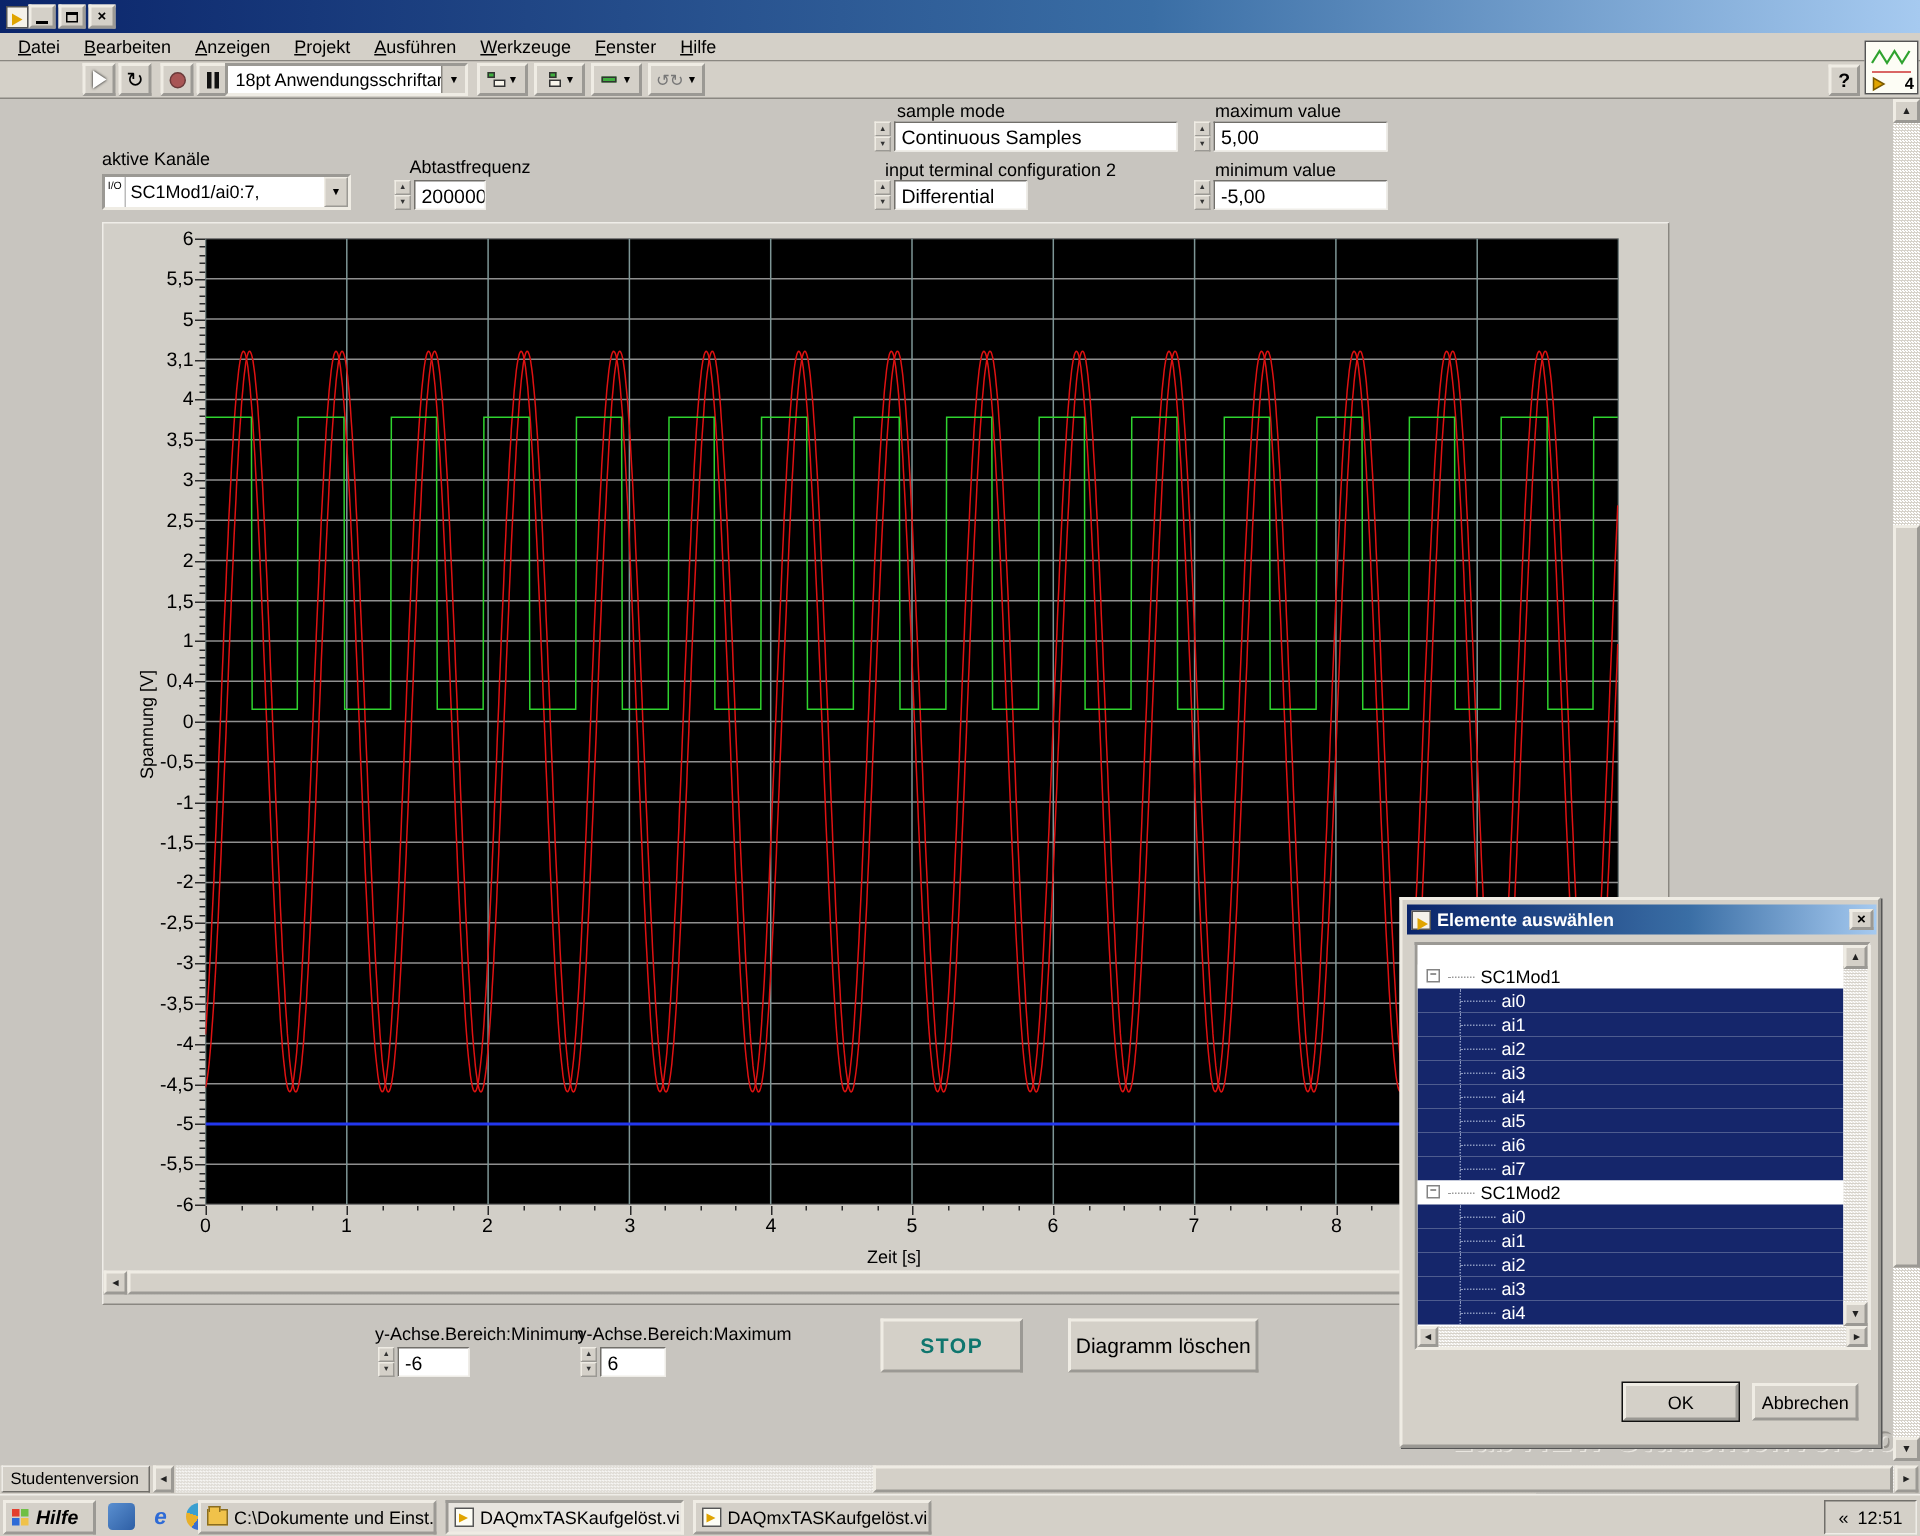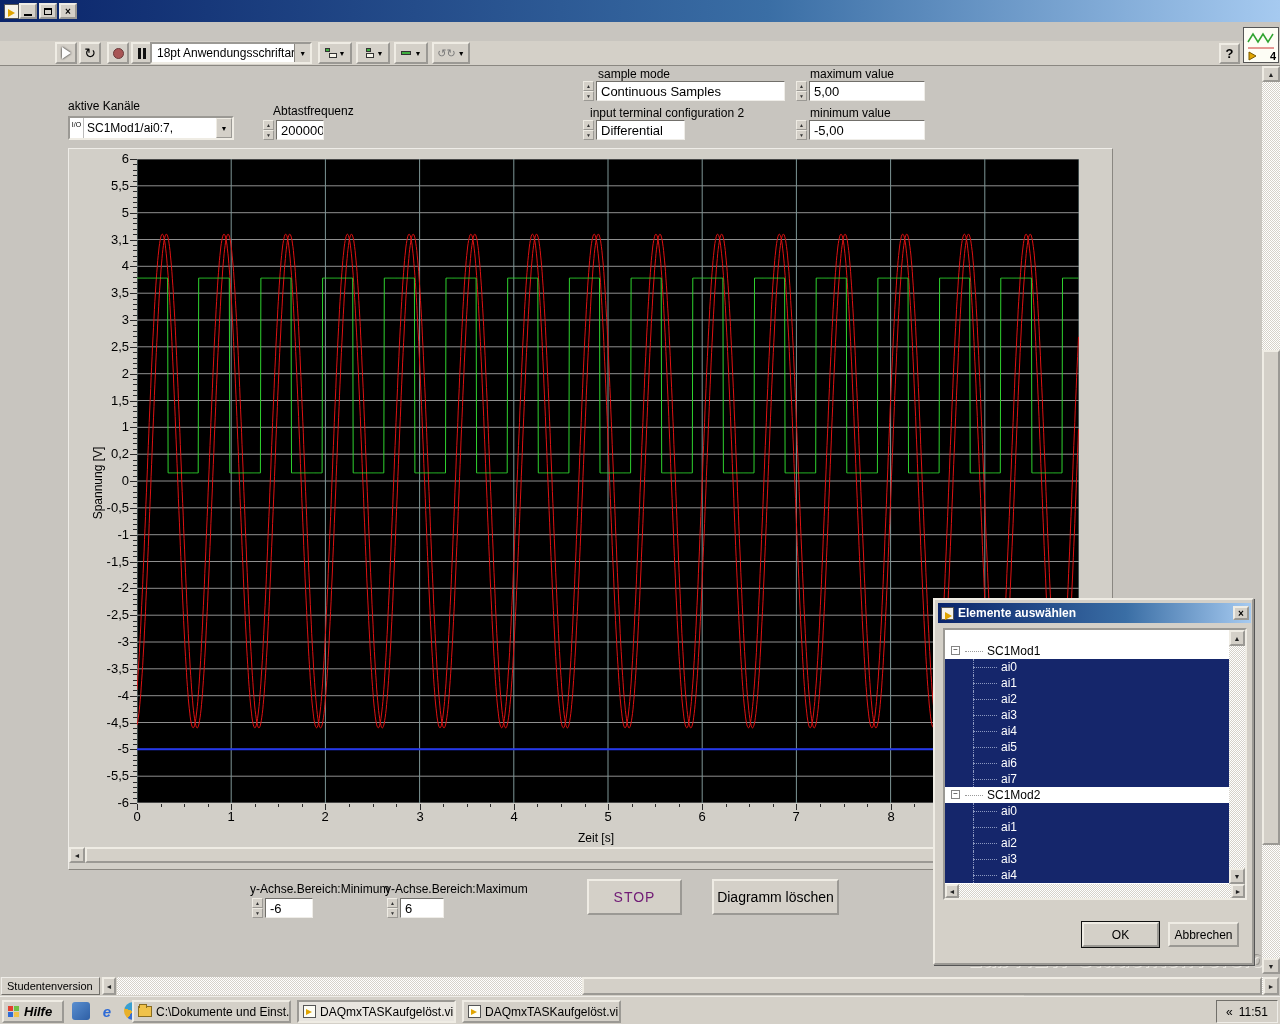--- a/index.html
+++ b/index.html
@@ -82,21 +82,21 @@
     font-size:12px; white-space:nowrap; }
   #x-axis-title { position:absolute; left:527px; top:682px; transform:translateX(-50%); font-size:12px; }
   .sb-btn { position:absolute; background:#d4d0c8; border:2px outset #efece4; display:flex;
     align-items:center; justify-content:center; font-size:7px; color:#222; }
   .hatch { background-image:conic-gradient(#fff 25%, #d6d2ca 25% 50%, #fff 50% 75%, #d6d2ca 75%);
     background-size:2px 2px; }
   .sb-thumb { position:absolute; background:#d4d0c8; border:2px outset #efece4; }
   
   .panel-btn { position:absolute; background:#d4d0c8; border:2px outset #efece4; display:flex;
     align-items:center; justify-content:center; font-size:14px; }
-  #stop-btn { color:#701a75; font-weight:normal; letter-spacing:1px; }
+  #stop-btn { color:#0f766e; font-weight:bold; letter-spacing:1px; }
   
   #watermark { position:absolute; left:968px; top:881px; z-index:4; font-size:22px; font-weight:bold;
     letter-spacing:1px; color:#c4c1bb; text-shadow:1px 1px 0 #e9e6e0, -1px -1px 0 #94918b; white-space:nowrap; }
   
   #dialog { position:absolute; left:933px; top:532px; width:321px; height:367px; background:#d4d0c8;
     border:2px outset #efece4; z-index:10; box-shadow:1px 1px 0 #555; }
   #dialog-title { position:absolute; left:3px; top:3px; width:313px; height:20px;
     background:linear-gradient(90deg,#0a246a,#3a6ea5 60%,#a6caf0); display:flex; align-items:center; padding-left:3px;justify-content:flex-end; }
   #dialog-title .dtitle { color:#fff; font-weight:bold; font-size:12px; margin-left:4px; flex:1; }
   #dialog-title .winbtn { width:16px; height:14px; }
@@ -158,20 +158,30 @@
     <div class="lv-ico"></div>
     <div class="winbtn">
         <div class="minbar"></div>
       </div>
     <div class="winbtn">
         <div class="restsq"></div>
       </div>
     <div class="winbtn">×</div>
   </div>
 
+  <div id="menubar">
+      <div class="menu-item">Datei</div>
+      <div class="menu-item">Bearbeiten</div>
+      <div class="menu-item">Anzeigen</div>
+      <div class="menu-item">Projekt</div>
+      <div class="menu-item">Ausführen</div>
+      <div class="menu-item">Werkzeuge</div>
+      <div class="menu-item">Fenster</div>
+      <div class="menu-item">Hilfe</div>
+    </div>
 
   <div id="toolbar">
     <div class="tbtn" style="left:55px">
         <div class="tri-right"></div>
       </div>
     <div class="tbtn" style="left:79px">
         <span style="font-size:14px">↻</span>
       </div>
     <div class="tbtn" style="left:107px">
         <div class="abortdot"></div>
@@ -265,21 +275,21 @@
           <div class="ytick-label" style="left: 2px; top: 29px;">5,5</div>
           <div class="ytick-label" style="left: 2px; top: 56px;">5</div>
           <div class="ytick-label" style="left: 2px; top: 83px;">3,1</div>
           <div class="ytick-label" style="left: 2px; top: 109px;">4</div>
           <div class="ytick-label" style="left: 2px; top: 136px;">3,5</div>
           <div class="ytick-label" style="left: 2px; top: 163px;">3</div>
           <div class="ytick-label" style="left: 2px; top: 190px;">2,5</div>
           <div class="ytick-label" style="left: 2px; top: 217px;">2</div>
           <div class="ytick-label" style="left: 2px; top: 244px;">1,5</div>
           <div class="ytick-label" style="left: 2px; top: 270px;">1</div>
-          <div class="ytick-label" style="left: 2px; top: 297px;">0,2</div>
+          <div class="ytick-label" style="left: 2px; top: 297px;">0,4</div>
           <div class="ytick-label" style="left: 2px; top: 324px;">0</div>
           <div class="ytick-label" style="left: 2px; top: 351px;">-0,5</div>
           <div class="ytick-label" style="left: 2px; top: 378px;">-1</div>
           <div class="ytick-label" style="left: 2px; top: 405px;">-1,5</div>
           <div class="ytick-label" style="left: 2px; top: 431px;">-2</div>
           <div class="ytick-label" style="left: 2px; top: 458px;">-2,5</div>
           <div class="ytick-label" style="left: 2px; top: 485px;">-3</div>
           <div class="ytick-label" style="left: 2px; top: 512px;">-3,5</div>
           <div class="ytick-label" style="left: 2px; top: 539px;">-4</div>
           <div class="ytick-label" style="left: 2px; top: 566px;">-4,5</div>
@@ -670,17 +680,17 @@
           <span class="lv-small"></span>
           <span>DAQmxTASKaufgelöst.vi...</span>
         </div>
         <div class="taskbtn" style="left: 462px;">
           <span class="lv-small"></span>
           <span>DAQmxTASKaufgelöst.vi...</span>
         </div>
       </div>
     <div id="tray">
       <span>«</span>
-      <span>11:51</span>
+      <span>12:51</span>
     </div>
   </div>
 
 </div>
 
 </body></html>

